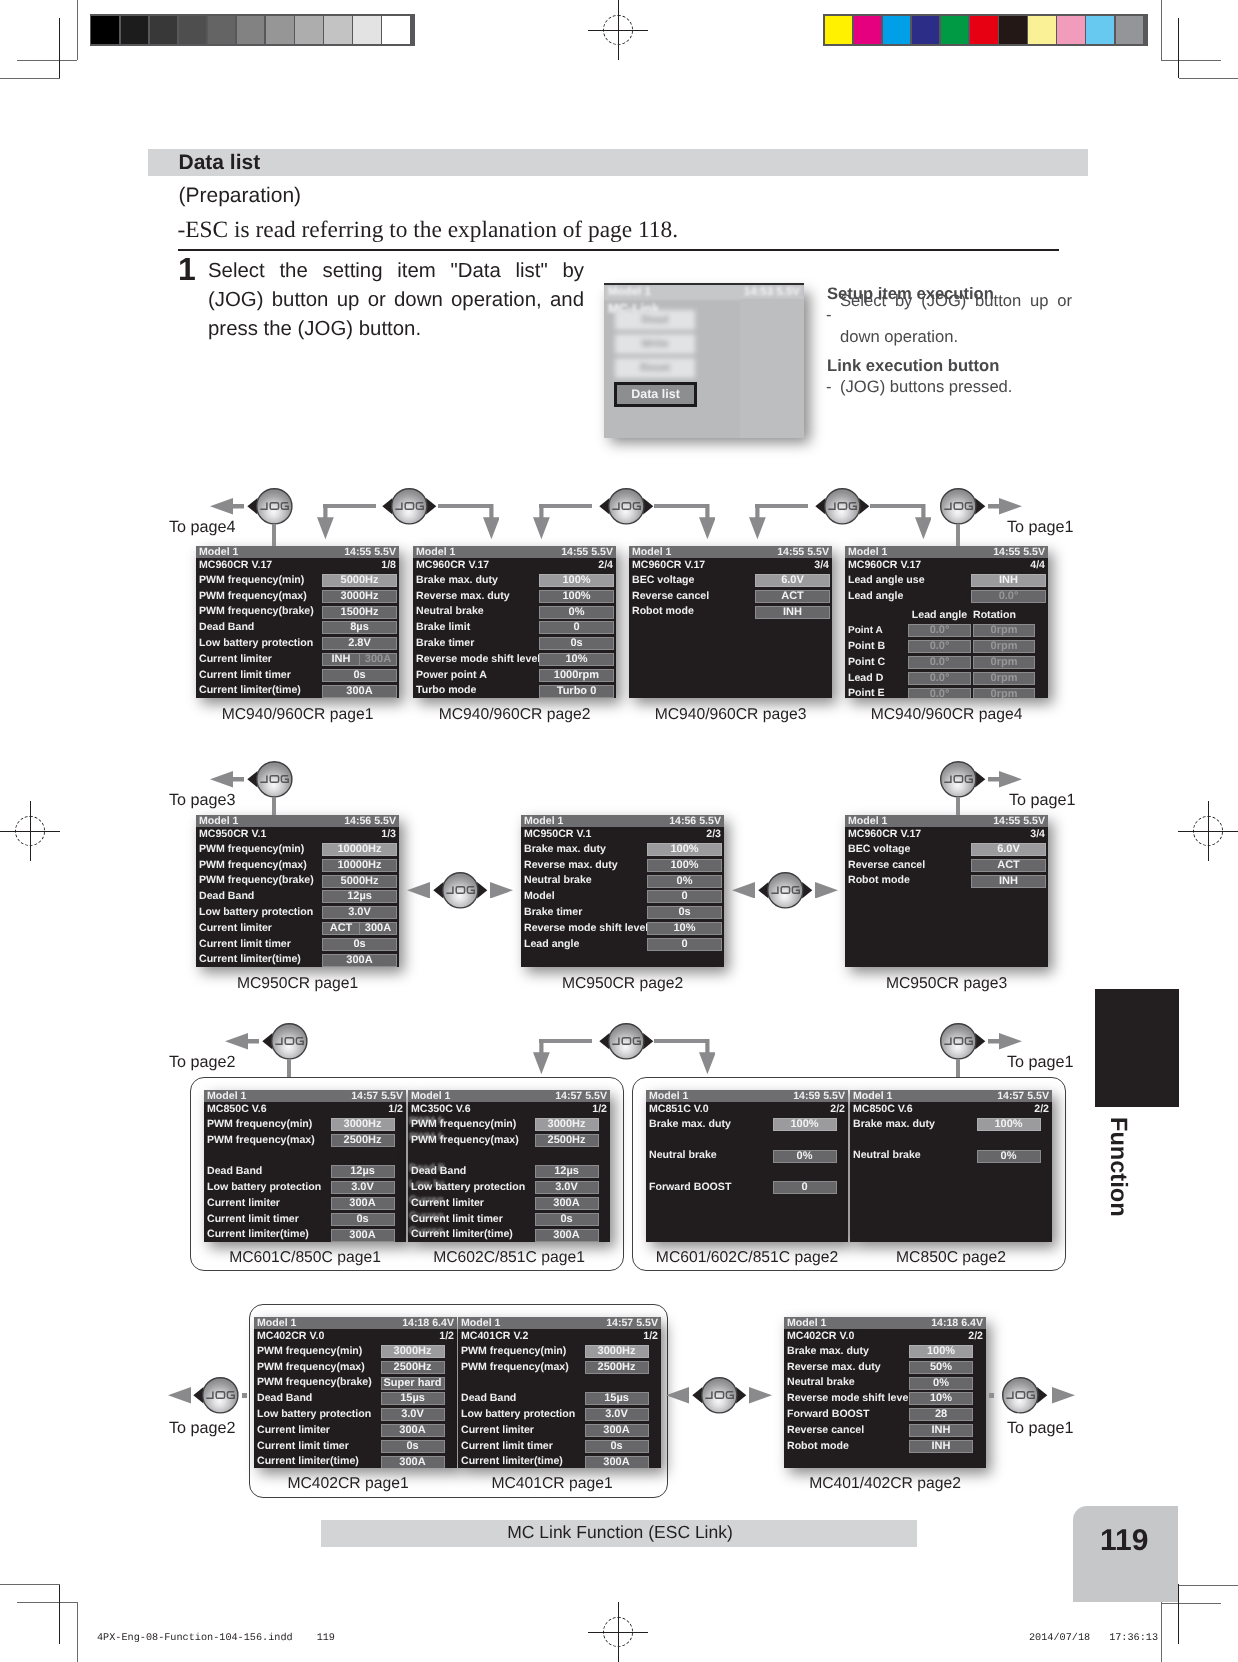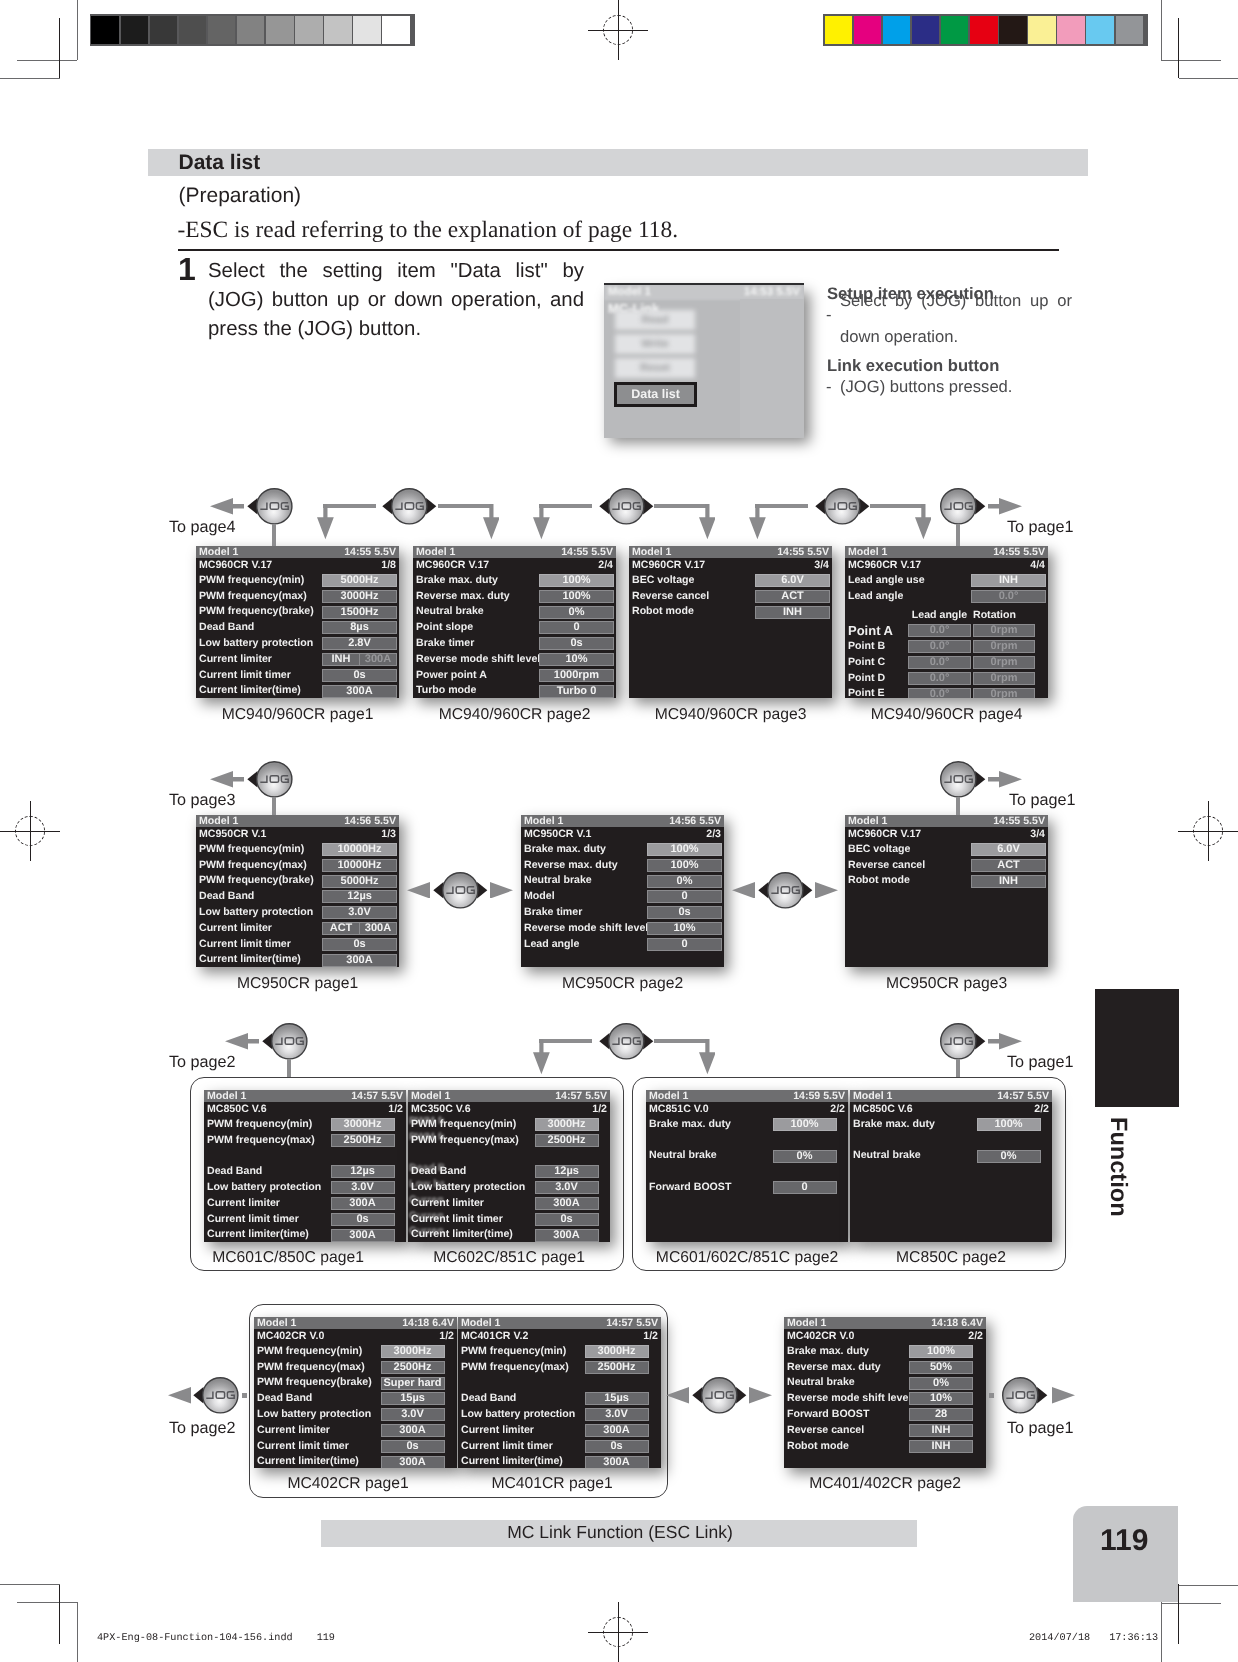--- a/index.html
+++ b/index.html
@@ -178,21 +178,21 @@
   <span style="left:3px;top:0px;font-size:10.6px;line-height:12px">Model 1</span>
   <span style="right:3px;top:0px;font-size:10.6px;line-height:12px">14:55 5.5V</span>
   <span style="left:3px;top:12px;font-size:10.6px;line-height:15px">MC960CR V.17</span>
   <span style="right:3px;top:12px;font-size:10.6px;line-height:15px">2/4</span>
   <span style="left:3px;top:26.8px;font-size:10.6px;line-height:15px">Brake max. duty</span>
   <div class="vb hl" style="left:126px;top:28.0px;width:75px;height:13px;font-size:11.0px;line-height:11px">100%</div>
   <span style="left:3px;top:42.6px;font-size:10.6px;line-height:15px">Reverse max. duty</span>
   <div class="vb" style="left:126px;top:43.8px;width:75px;height:13px;font-size:11.0px;line-height:11px">100%</div>
   <span style="left:3px;top:58.4px;font-size:10.6px;line-height:15px">Neutral brake</span>
   <div class="vb" style="left:126px;top:59.6px;width:75px;height:13px;font-size:11.0px;line-height:11px">0%</div>
-  <span style="left:3px;top:74.2px;font-size:10.6px;line-height:15px">Point slope</span>
+  <span style="left:3px;top:74.2px;font-size:10.6px;line-height:15px">Brake limit</span>
   <div class="vb" style="left:126px;top:75.4px;width:75px;height:13px;font-size:11.0px;line-height:11px">0</div>
   <span style="left:3px;top:90.0px;font-size:10.6px;line-height:15px">Brake timer</span>
   <div class="vb" style="left:126px;top:91.2px;width:75px;height:13px;font-size:11.0px;line-height:11px">0s</div>
   <span style="left:3px;top:105.8px;font-size:10.6px;line-height:15px">Reverse mode shift level</span>
   <div class="vb" style="left:126px;top:107.0px;width:75px;height:13px;font-size:11.0px;line-height:11px">10%</div>
   <span style="left:3px;top:121.6px;font-size:10.6px;line-height:15px">Power point A</span>
   <div class="vb" style="left:126px;top:122.8px;width:75px;height:13px;font-size:11.0px;line-height:11px">1000rpm</div>
   <span style="left:3px;top:137.4px;font-size:10.6px;line-height:15px">Turbo mode</span>
   <div class="vb" style="left:126px;top:138.6px;width:75px;height:13px;font-size:11.0px;line-height:11px">Turbo 0</div>
 </div>
@@ -218,30 +218,30 @@
   <span style="left:3px;top:0px;font-size:10.6px;line-height:12px">Model 1</span>
   <span style="right:3px;top:0px;font-size:10.6px;line-height:12px">14:55 5.5V</span>
   <span style="left:3px;top:12px;font-size:10.6px;line-height:15px">MC960CR V.17</span>
   <span style="right:3px;top:12px;font-size:10.6px;line-height:15px">4/4</span>
   <span style="left:3px;top:26.8px;font-size:10.6px;line-height:15px">Lead angle use</span>
   <div class="vb hl" style="left:126px;top:28.0px;width:75px;height:13px;font-size:11.0px;line-height:11px">INH</div>
   <span style="left:3px;top:42.6px;font-size:10.6px;line-height:15px">Lead angle</span>
   <div class="vb dim" style="left:126px;top:43.8px;width:75px;height:13px;font-size:11.0px;line-height:11px">0.0°</div>
   <span style="left:63px;top:61.6px;font-size:10.6px;line-height:15px;width:63px;text-align:center;display:block">Lead angle</span>
   <span style="left:128px;top:61.6px;font-size:10.6px;line-height:15px">Rotation</span>
-  <span style="left:3px;top:77.2px;font-size:13px;line-height:15px">Point A</span>
+  <span style="left:3px;top:77.2px;font-size:10px;line-height:15px">Point A</span>
   <div class="vb dim" style="left:63px;top:78.4px;width:63px;height:13px;font-size:11.0px;line-height:11px">0.0°</div>
   <div class="vb dim" style="left:128px;top:78.4px;width:62px;height:13px;font-size:11.0px;line-height:11px">0rpm</div>
   <span style="left:3px;top:93.0px;font-size:10.6px;line-height:15px">Point B</span>
   <div class="vb dim" style="left:63px;top:94.2px;width:63px;height:13px;font-size:11.0px;line-height:11px">0.0°</div>
   <div class="vb dim" style="left:128px;top:94.2px;width:62px;height:13px;font-size:11.0px;line-height:11px">0rpm</div>
   <span style="left:3px;top:108.8px;font-size:10.6px;line-height:15px">Point C</span>
   <div class="vb dim" style="left:63px;top:110.0px;width:63px;height:13px;font-size:11.0px;line-height:11px">0.0°</div>
   <div class="vb dim" style="left:128px;top:110.0px;width:62px;height:13px;font-size:11.0px;line-height:11px">0rpm</div>
-  <span style="left:3px;top:124.6px;font-size:10.6px;line-height:15px">Point D</span>
+  <span style="left:3px;top:124.6px;font-size:10.6px;line-height:15px">Lead D</span>
   <div class="vb dim" style="left:63px;top:125.8px;width:63px;height:13px;font-size:11.0px;line-height:11px">0.0°</div>
   <div class="vb dim" style="left:128px;top:125.8px;width:62px;height:13px;font-size:11.0px;line-height:11px">0rpm</div>
   <span style="left:3px;top:140.4px;font-size:10.6px;line-height:15px">Point E</span>
   <div class="vb dim" style="left:63px;top:141.6px;width:63px;height:13px;font-size:11.0px;line-height:11px">0.0°</div>
   <div class="vb dim" style="left:128px;top:141.6px;width:62px;height:13px;font-size:11.0px;line-height:11px">0rpm</div>
 </div>
 <div class="caption" style="left:946.5px;top:706px">MC940/960CR  page4</div>
 <svg width="0" height="0" style="position:absolute">
     <defs>
 <radialGradient id="jgrad" cx="48%" cy="66%" r="58%">
@@ -479,21 +479,21 @@
   <div class="vb" style="left:126.5px;top:75.4px;width:64px;height:13px;font-size:11.0px;line-height:11px">12µs</div>
   <span style="left:3px;top:90.0px;font-size:10.6px;line-height:15px">Low battery protection</span>
   <div class="vb" style="left:126.5px;top:91.2px;width:64px;height:13px;font-size:11.0px;line-height:11px">3.0V</div>
   <span style="left:3px;top:105.8px;font-size:10.6px;line-height:15px">Current limiter</span>
   <div class="vb" style="left:126.5px;top:107.0px;width:64px;height:13px;font-size:11.0px;line-height:11px">300A</div>
   <span style="left:3px;top:121.6px;font-size:10.6px;line-height:15px">Current limit timer</span>
   <div class="vb" style="left:126.5px;top:122.8px;width:64px;height:13px;font-size:11.0px;line-height:11px">0s</div>
   <span style="left:3px;top:137.4px;font-size:10.6px;line-height:15px">Current limiter(time)</span>
   <div class="vb" style="left:126.5px;top:138.6px;width:64px;height:13px;font-size:11.0px;line-height:11px">300A</div>
 </div>
-<div class="caption" style="left:288px;top:1249px">MC601C/850C page1</div>
+<div class="caption" style="left:305.0px;top:1249px">MC601C/850C page1</div>
 <div class="lcdsh" style="left:413px;top:1096px;width:202px;height:152px"></div>
 <div class="lcd" style="left:408px;top:1090px;width:202px;height:152px">
   <div class="tb" style="height:12px"></div>
   <span style="left:3px;top:0px;font-size:10.6px;line-height:12px">Model 1</span>
   <span style="right:3px;top:0px;font-size:10.6px;line-height:12px">14:57 5.5V</span>
   <span style="left:3px;top:12px;font-size:10.6px;line-height:15px">MC350C V.6</span>
   <span style="right:3px;top:12px;font-size:10.6px;line-height:15px">1/2</span>
   <span style="left:3px;top:26.8px;font-size:10.6px;line-height:15px">PWM frequency(min)</span>
   <div class="vb hl" style="left:126.5px;top:28.0px;width:64px;height:13px;font-size:11.0px;line-height:11px">3000Hz</div>
   <span style="left:3px;top:42.6px;font-size:10.6px;line-height:15px">PWM frequency(max)</span>

